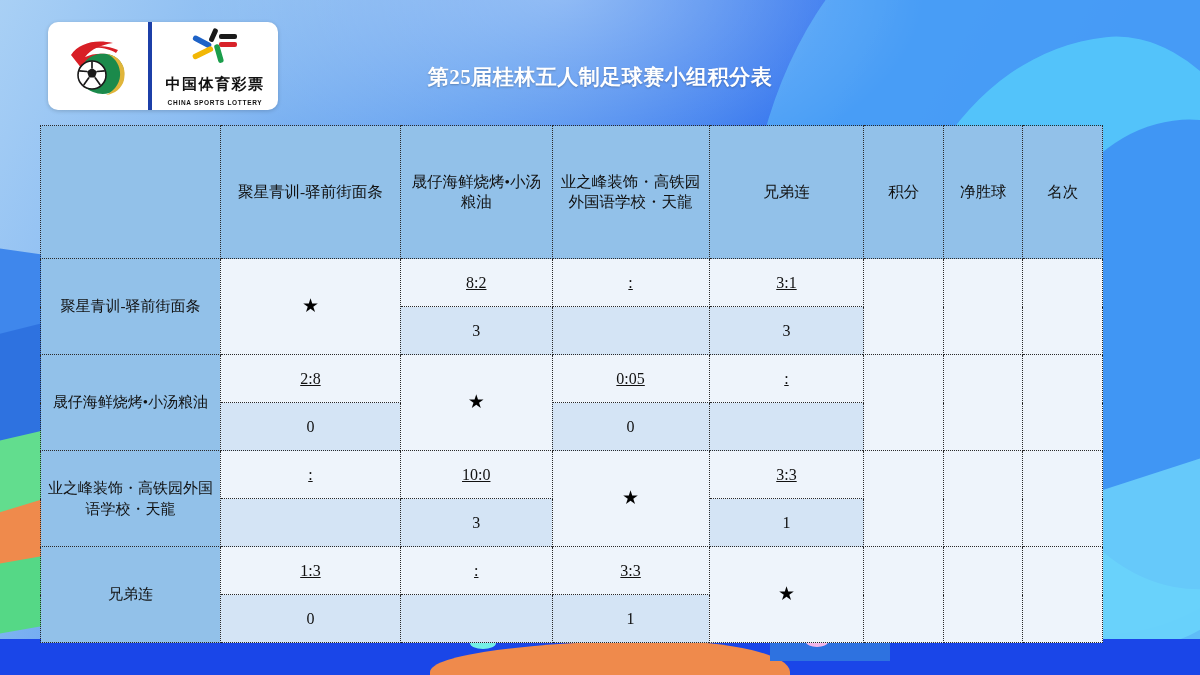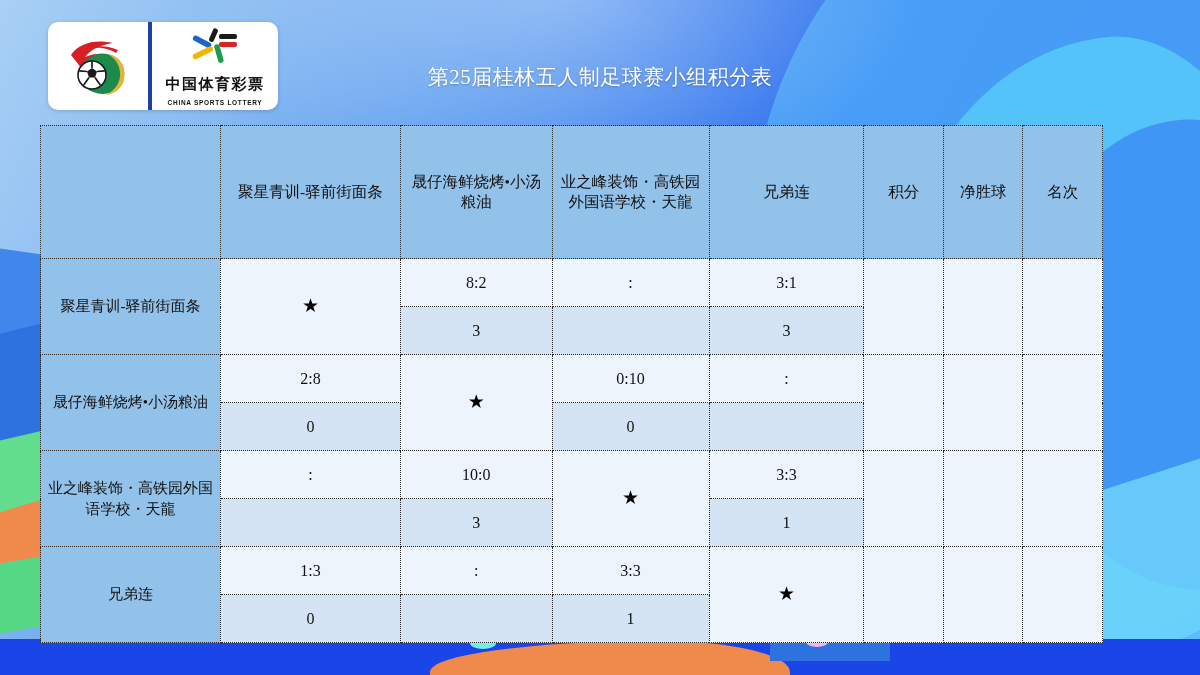--- a/index.html
+++ b/index.html
@@ -141,21 +141,21 @@
     position: absolute;
     left: 290px; top: 62px;
     width: 620px;
     text-align: center;
     color: #ffffff;
     text-shadow: 0 1px 2px rgba(0,0,0,.25);
   }
   .title-line {
     font-size: 21px;
     line-height: 30px;
-    font-weight: 400;
+    font-weight: 700;
     letter-spacing: .5px;
   }
 
   
   .table-wrap {
     position: absolute;
     left: 40px; top: 125px;
     width: 1063px; height: 518px;
   }
   table.standings {
@@ -166,21 +166,21 @@
   table.standings td {
     border: 1px dotted #2a2a2a;
     text-align: center;
     vertical-align: middle;
   }
 
   .hdr        { background: #92c1e9; font-size: 15.5px; color: #111; line-height: 1.32; padding: 3px 5px; }
   .hdr-corner { background: #92c1e9; }
   .team-name  { background: #92c1e9; font-size: 15px; color: #111; line-height: 1.35; padding: 3px 4px; }
 
-  .cell-score { background: #eef4fb; font-size: 16px; color: #111; height: 48px; }
+  .cell-score { background: #eef4fb; font-size: 16px; color: #111; height: 48px; text-decoration: underline; }
   .cell-pts   { background: #d4e4f5; font-size: 16px; color: #111; height: 48px; }
   .cell-self  { background: #eef4fb; font-size: 18px; color: #000; }
   .cell-blank { background: #eef4fb; }
 
   .star { font-size: 19px; line-height: 1; color: #000; }
 
   
   col.c-team { width: 172px; }
   col.c-op   { width: 172px; }
   col.c-op2  { width: 145px; }
@@ -280,21 +280,21 @@
           </tr>
           <tr>
             <td class="cell-pts">3</td>
             <td class="cell-pts"></td>
             <td class="cell-pts">3</td>
           </tr>
           <tr>
             <td class="team-name" rowspan="2">晟仔海鲜烧烤•小汤粮油</td>
             <td class="cell-score">2:8</td>
             <td class="cell-self" rowspan="2"><span class="star">★</span></td>
-            <td class="cell-score">0:10</td>
+            <td class="cell-score">0:05</td>
             <td class="cell-score">:</td>
             <td class="cell-blank" rowspan="2"></td>
             <td class="cell-blank" rowspan="2"></td>
             <td class="cell-blank" rowspan="2"></td>
           </tr>
           <tr>
             <td class="cell-pts">0</td>
             <td class="cell-pts">0</td>
             <td class="cell-pts"></td>
           </tr>

